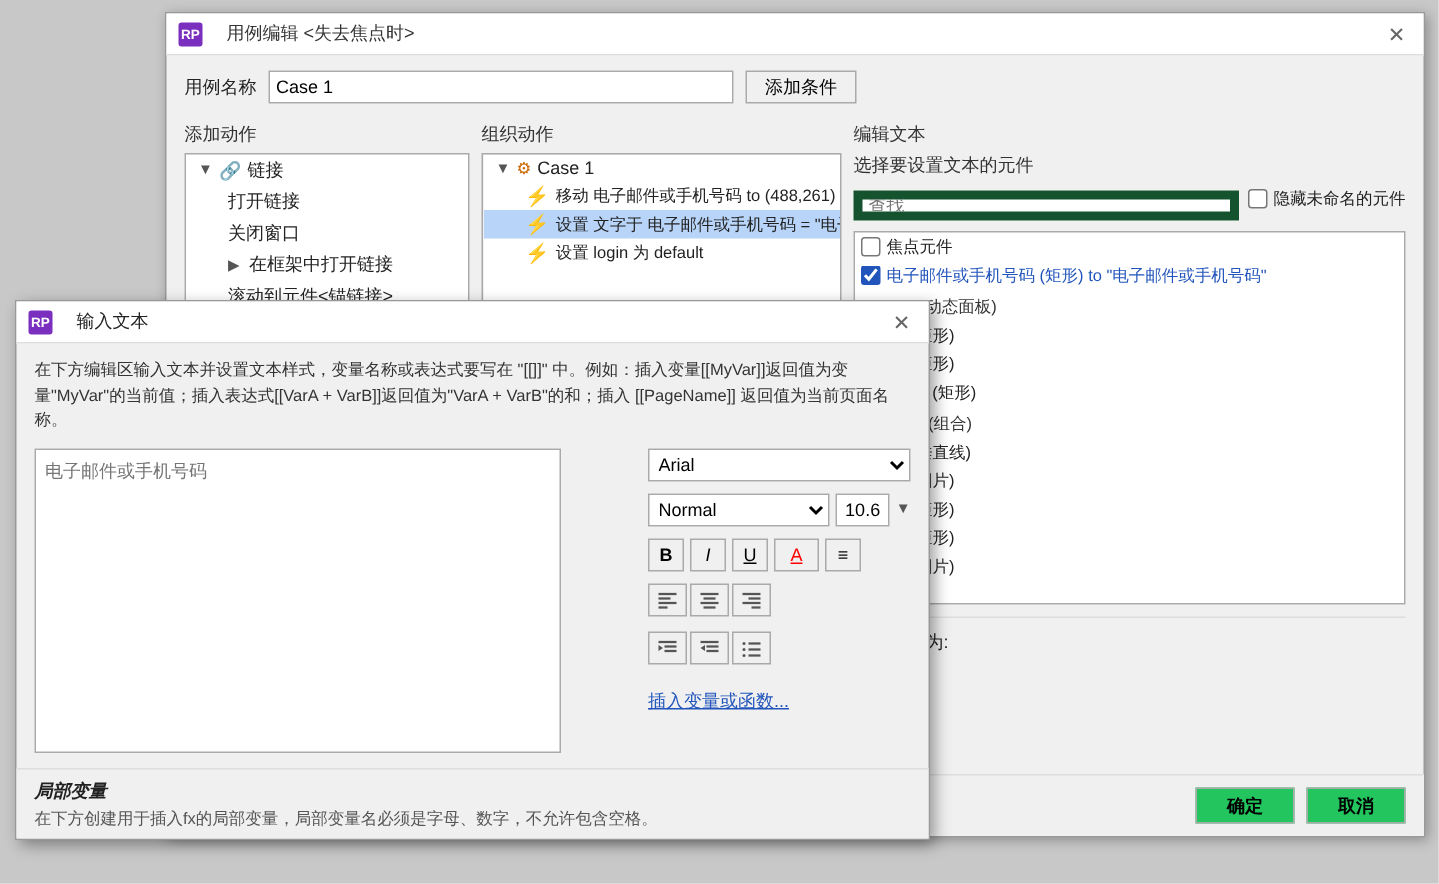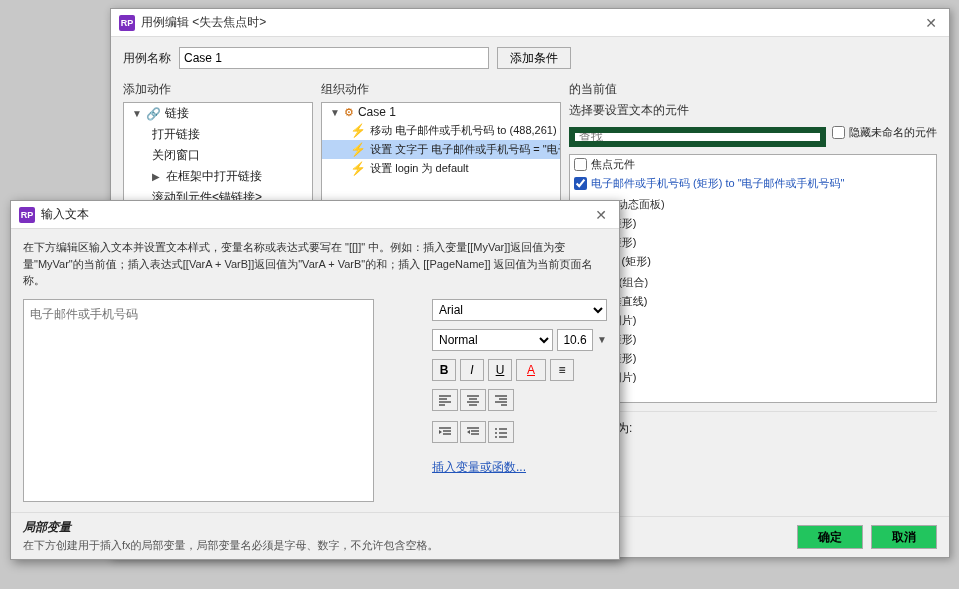--- a/index.html
+++ b/index.html
@@ -31,21 +31,21 @@
       height: 28px;
       display: flex;
       align-items: center;
       padding: 0 8px;
       border-bottom: 1px solid #ddd;
       justify-content: space-between;
     }
     .title-bar-left {
       display: flex;
       align-items: center;
-      gap: 6px;
+      gap: 16px;
     }
     .rp-logo {
       width: 16px;
       height: 16px;
       background: #7b2fbf;
       border-radius: 2px;
       display: flex;
       align-items: center;
       justify-content: center;
       color: white;
@@ -500,21 +500,21 @@
             <span style="font-size:11px;">设置 文字于 电子邮件或手机号码 = "电子邮件或手机号码"</span>
           </div>
           <div class="tree-item tree-indent-1">
             <span class="lightning-icon">⚡</span>
             <span style="font-size:11px;">设置 login 为 default</span>
           </div>
         </div>
       </div>
 
       <div class="panel right-panel-wrapper">
-        <div class="panel-title">的当前值</div>
+        <div class="panel-title">编辑文本</div>
         <div class="right-section-title">选择要设置文本的元件</div>
         <div class="search-row">
           <input class="search-input" type="text" placeholder="查找" style="">
           <div class="hide-unnamed-row">
             <input type="checkbox" style="">
             <span>隐藏未命名的元件</span>
           </div>
         </div>
         <div class="right-panel-scroll">
           <div class="element-list-item">

